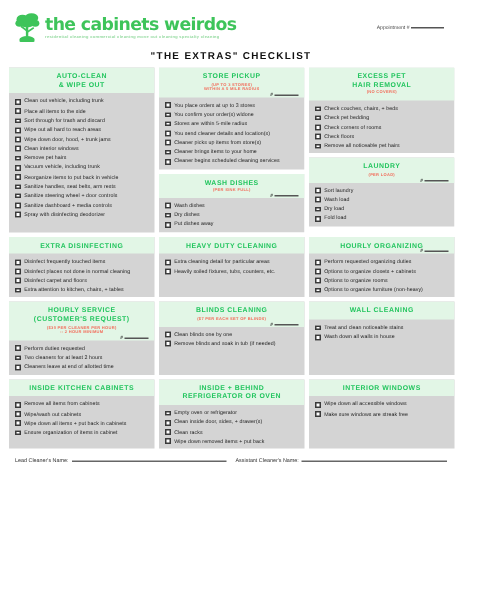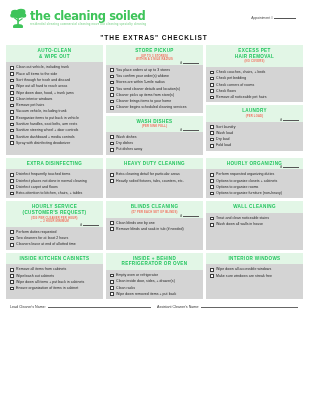--- a/index.html
+++ b/index.html
@@ -102,21 +102,21 @@
           <ellipse cx="6" cy="15" rx="5.5" ry="4.5" fill="#3ec45a"></ellipse>
           <ellipse cx="27" cy="15" rx="5.5" ry="4.5" fill="#3ec45a"></ellipse>
           <rect x="14.5" y="17" width="3.2" height="16" fill="#3ec45a"></rect>
           <path d="M16 25 L8 19" stroke="#3ec45a" stroke-width="2.2" fill="none"></path>
           <path d="M16 27 L25 21" stroke="#3ec45a" stroke-width="2.2" fill="none"></path>
           <ellipse cx="16" cy="36" rx="9.5" ry="4" fill="#3ec45a"></ellipse>
           <rect x="6" y="35" width="20" height="5" rx="1.5" fill="#3ec45a"></rect>
         </svg>
       </span>
       <span class="logo-text-block">
-        <span class="logo-word">the cleaning soiled</span>
+        <span class="logo-word">the cabinets weirdos</span>
         <span class="logo-sub">residential cleaning  commercial cleaning  move out cleaning  specialty cleaning</span>
       </span>
     </div>
     <div class="appt">
       <span class="appt-label">Appointment #</span>
       <span class="appt-line"></span>
     </div>
   </div>
 
   <div class="doc-title">"THE EXTRAS" CHECKLIST</div>

